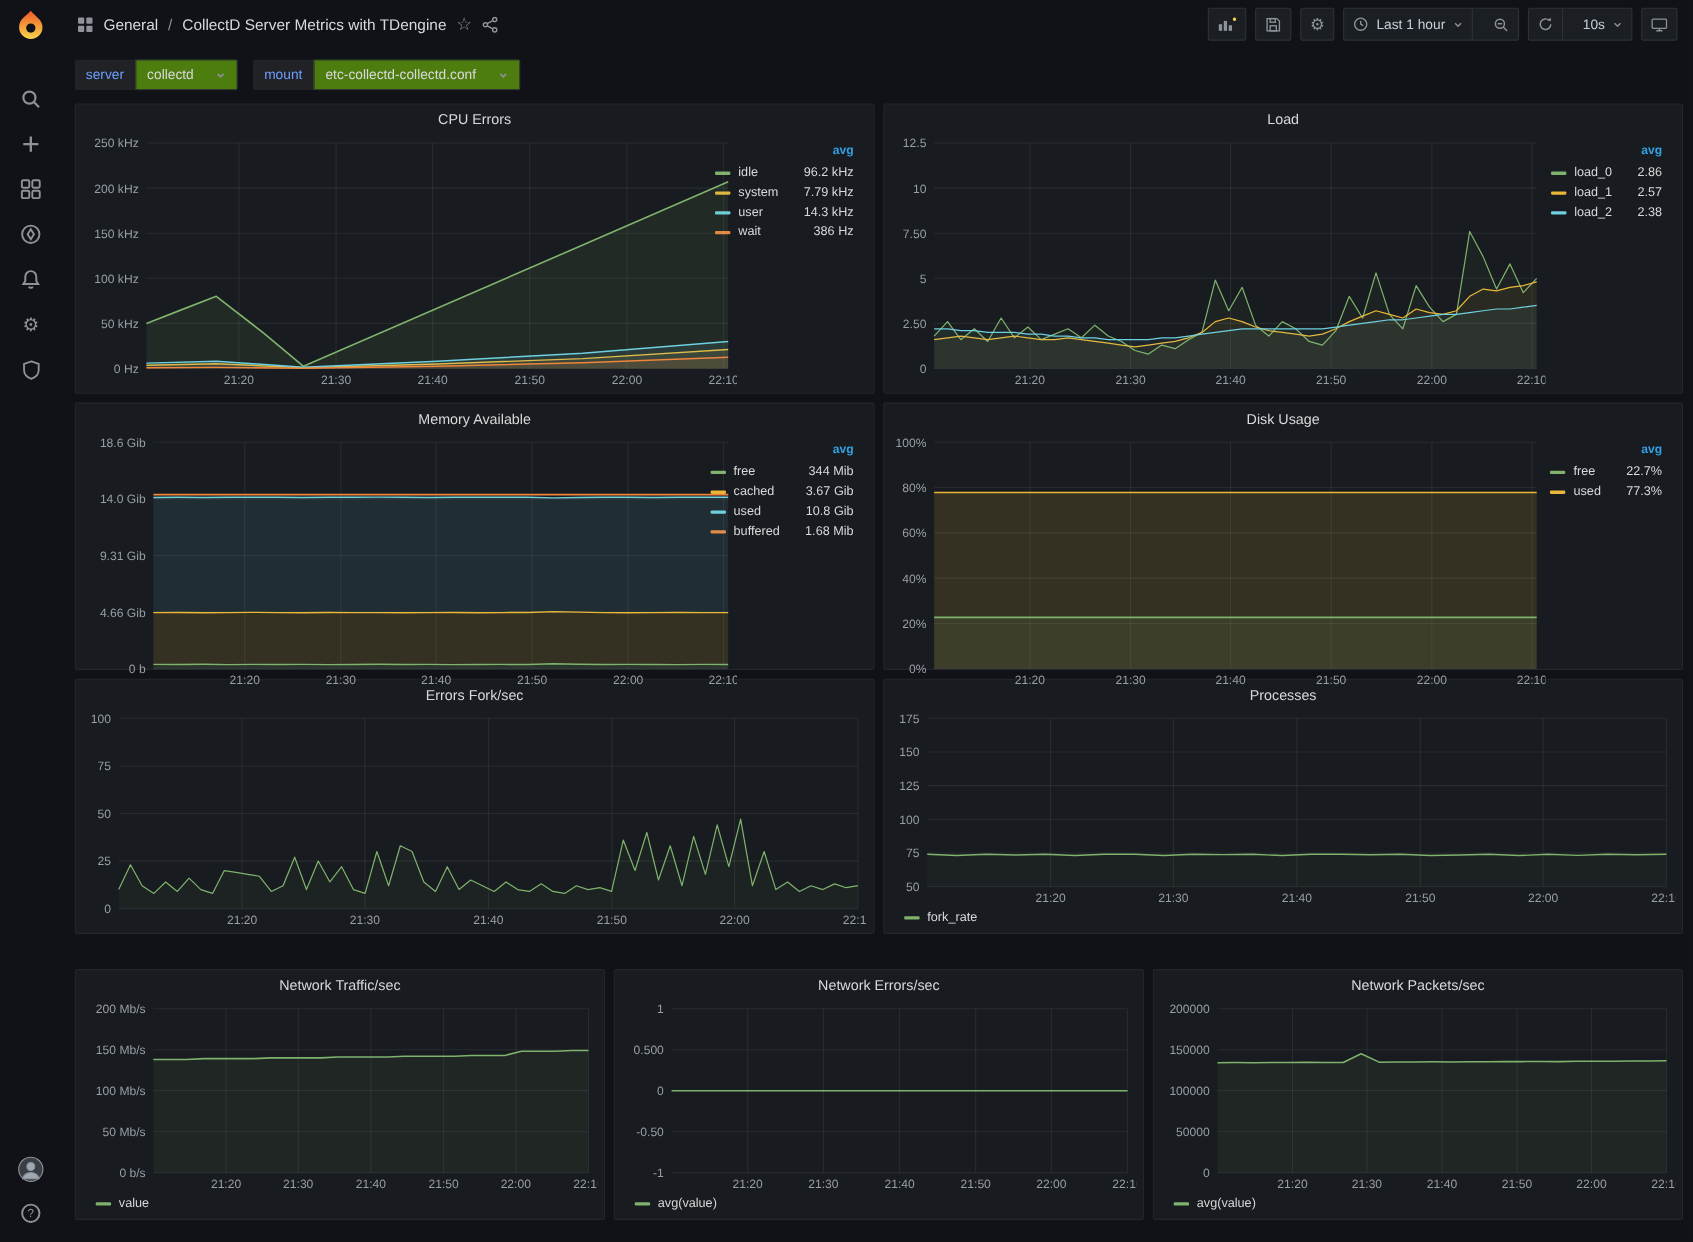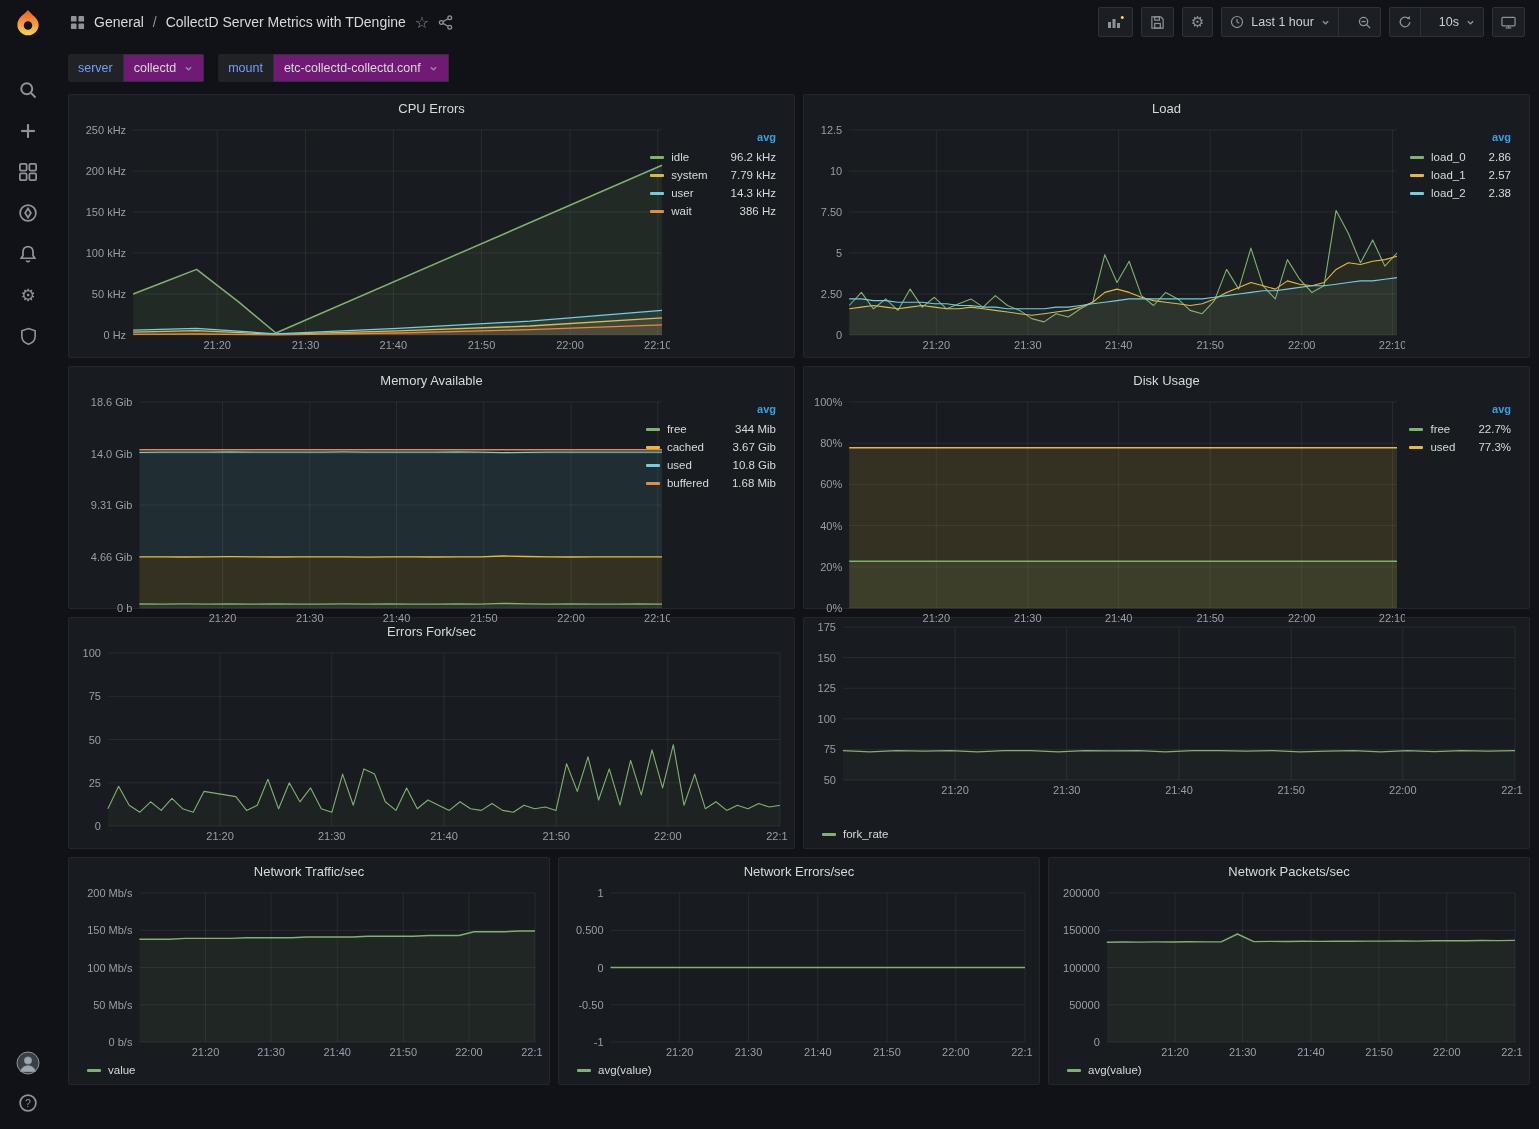--- a/index.html
+++ b/index.html
@@ -32,26 +32,26 @@
   .btn-group{display:flex;align-items:stretch;border:1px solid var(--btn-border);border-radius:2px;background:var(--btn-bg);height:30px;}
   .tbtn{display:flex;align-items:center;gap:7px;padding:0 8px;color:var(--muted);cursor:pointer;font-size:12.5px;}
   .tbtn + .tbtn{border-left:1px solid var(--btn-border);padding-left:18px;}
   .tbtn .lbl{color:#c7d0d9;}
   .tbtn svg{flex:none;}
 
   
   .submenu{display:flex;gap:14px;padding:10px 0 6px 12px;flex:none;}
   .var-chip{display:flex;height:28px;font-size:12.5px;border-radius:2px;overflow:hidden;}
   .var-label{display:flex;align-items:center;padding:0 10px;background:#202226;color:var(--label-blue);}
-  .var-value{display:flex;align-items:center;gap:8px;padding:0 10px;background:#701a75;border:1px solid var(--btn-border);color:var(--text);cursor:pointer;}
+  .var-value{display:flex;align-items:center;gap:20px;padding:0 10px;background:#4d7c0f;border:1px solid var(--btn-border);color:var(--text);cursor:pointer;}
 
   
   .dash{display:grid;grid-template-columns:repeat(6,1fr);gap:8px;padding:6px 9px 0 12px;align-content:start;}
   .panel{background:var(--panel);border:1px solid var(--panel-border);border-radius:2px;display:flex;flex-direction:column;min-width:0;}
-  .w3{grid-column:span 3;} .w2{grid-column:span 2;}
+  .w3{grid-column:span 3;} .w2{grid-column:span 2;margin-top:24px;}
   .h1{height:264px;} .h2{height:243px;} .h3{height:232px;} .h4{height:228px;}
   .panel-header{height:26px;flex:none;display:flex;align-items:center;justify-content:center;font-size:13px;font-weight:500;color:var(--text);cursor:pointer;}
   .panel-body{flex:1;display:flex;min-height:0;padding:0 6px 4px 6px;}
   .panel-body.col{flex-direction:column;}
   .chart{flex:1;min-width:0;min-height:0;position:relative;}
   .chart svg{position:absolute;left:0;top:0;}
   svg text.tick{font-family:"Liberation Sans",sans-serif;font-size:11px;fill:#9a9ea6;}
   svg text.ty{text-anchor:end;} svg text.tx{text-anchor:middle;}
   svg line.grid{stroke:rgba(255,255,255,0.07);stroke-width:1;}
 
@@ -528,20 +528,21 @@
                 <line class="grid" x1="705" x2="705" y1="9" y2="182"></line>
                 <text class="tick tx" x="705" y="196">22:10</text>
                 <path d="M32.9 164.7L43.6 142.2L54.2 161.2L64.9 168.2L75.6 157.8L86.2 166.4L96.9 154.3L107.6 164.7L118.2 168.2L128.9 147.4L139.6 149.1L150.3 150.9L160.9 152.6L171.6 166.4L182.3 161.2L192.9 135.3L203.6 164.7L214.3 138.8L224.9 157.8L235.6 143.9L246.3 164.7L256.9 168.2L267.6 130.1L278.3 161.2L288.9 124.9L299.6 130.1L310.3 157.8L320.9 166.4L331.6 143.9L342.3 164.7L352.9 156L363.6 161.2L374.3 166.4L385 157.8L395.6 164.7L406.3 166.4L417 159.5L427.6 166.4L438.3 168.2L449 161.2L459.6 164.7L470.3 163L481 166.4L491.6 119.7L502.3 147.4L513 112.8L523.6 156L534.3 124.9L545 161.2L555.6 116.3L566.3 150.9L577 105.9L587.6 143.9L598.3 100.7L609 161.2L619.7 130.1L630.3 164.7L641 157.8L651.7 166.4L662.3 161.2L673 164.7L683.7 159.5L694.3 163L705 161.2L705 182L32.9 182Z" fill="#7EB26D" fill-opacity="0.06" stroke="none"></path>
                 <path d="M32.9 164.7L43.6 142.2L54.2 161.2L64.9 168.2L75.6 157.8L86.2 166.4L96.9 154.3L107.6 164.7L118.2 168.2L128.9 147.4L139.6 149.1L150.3 150.9L160.9 152.6L171.6 166.4L182.3 161.2L192.9 135.3L203.6 164.7L214.3 138.8L224.9 157.8L235.6 143.9L246.3 164.7L256.9 168.2L267.6 130.1L278.3 161.2L288.9 124.9L299.6 130.1L310.3 157.8L320.9 166.4L331.6 143.9L342.3 164.7L352.9 156L363.6 161.2L374.3 166.4L385 157.8L395.6 164.7L406.3 166.4L417 159.5L427.6 166.4L438.3 168.2L449 161.2L459.6 164.7L470.3 163L481 166.4L491.6 119.7L502.3 147.4L513 112.8L523.6 156L534.3 124.9L545 161.2L555.6 116.3L566.3 150.9L577 105.9L587.6 143.9L598.3 100.7L609 161.2L619.7 130.1L630.3 164.7L641 157.8L651.7 166.4L662.3 161.2L673 164.7L683.7 159.5L694.3 163L705 161.2" fill="none" stroke="#7EB26D" stroke-width="1.1" stroke-linejoin="round"></path>
               </svg>
             </div>
         </div>
       </section>
 
       <section class="panel w3 h3">
+        <div class="panel-header">Processes</div>
         <div class="panel-body col">
           <div class="chart">
               <svg width="713" height="180">
                 <line class="grid" x1="32.9" x2="705" y1="162" y2="162"></line>
                 <text class="tick ty" x="25.9" y="166">50</text>
                 <line class="grid" x1="32.9" x2="705" y1="131.4" y2="131.4"></line>
                 <text class="tick ty" x="25.9" y="135.4">75</text>
                 <line class="grid" x1="32.9" x2="705" y1="100.8" y2="100.8"></line>
                 <text class="tick ty" x="25.9" y="104.8">100</text>
                 <line class="grid" x1="32.9" x2="705" y1="70.2" y2="70.2"></line>

